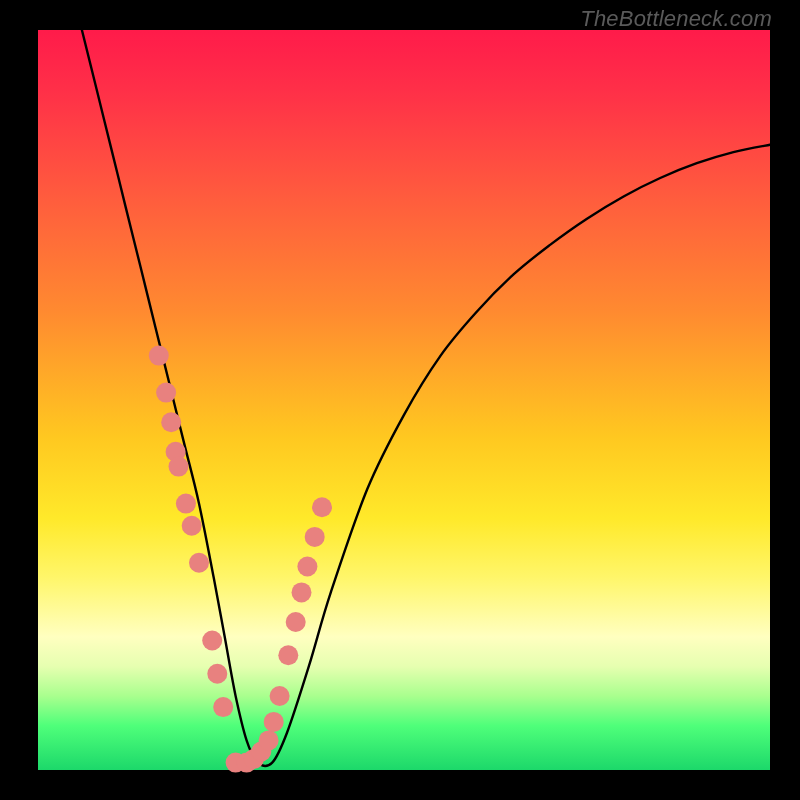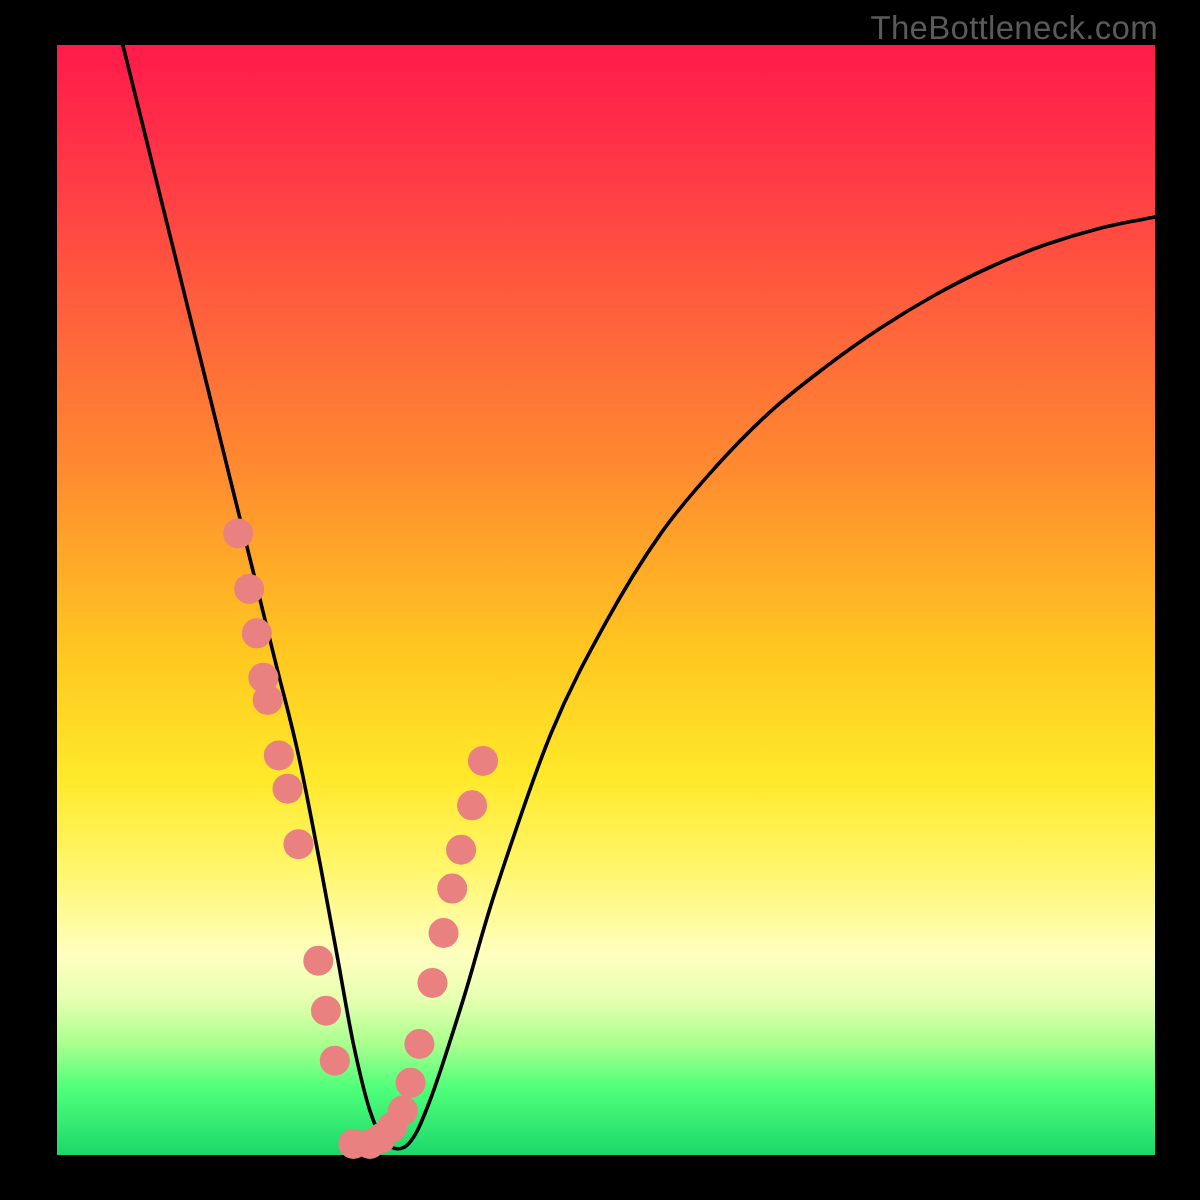--- a/index.html
+++ b/index.html
@@ -42,20 +42,21 @@
   }
   .watermark {
     position: absolute;
     top: 6px;
     right: 28px;
     color: #5a5a5a;
     font-size: 22px;
     font-weight: 500;
     letter-spacing: 0.2px;
     user-select: none;
+    font-style: italic;
   }
   svg.curve {
     position: absolute;
     left: 0;
     top: 0;
     width: 732px;
     height: 740px;
     overflow: visible;
   }
 </style>

